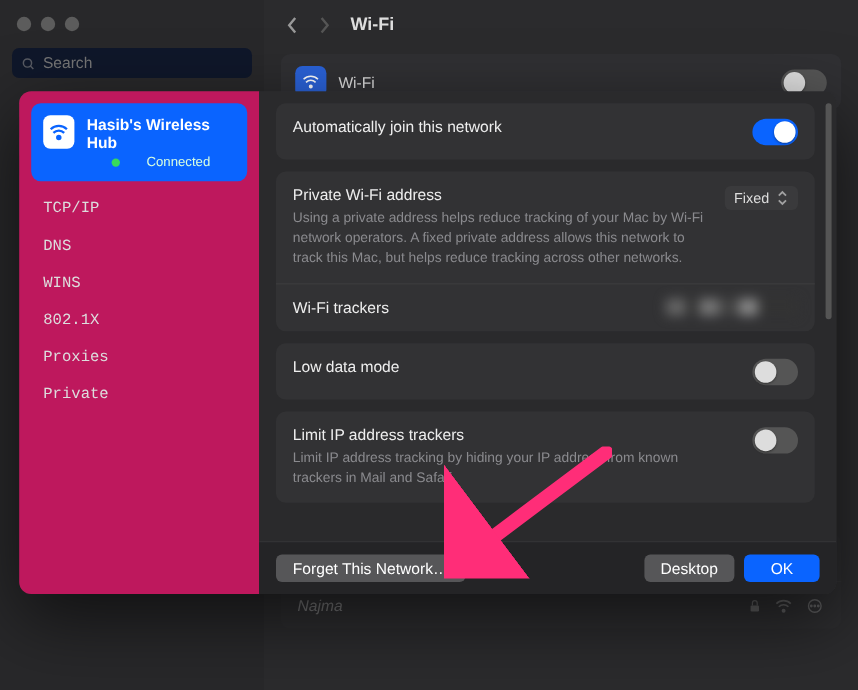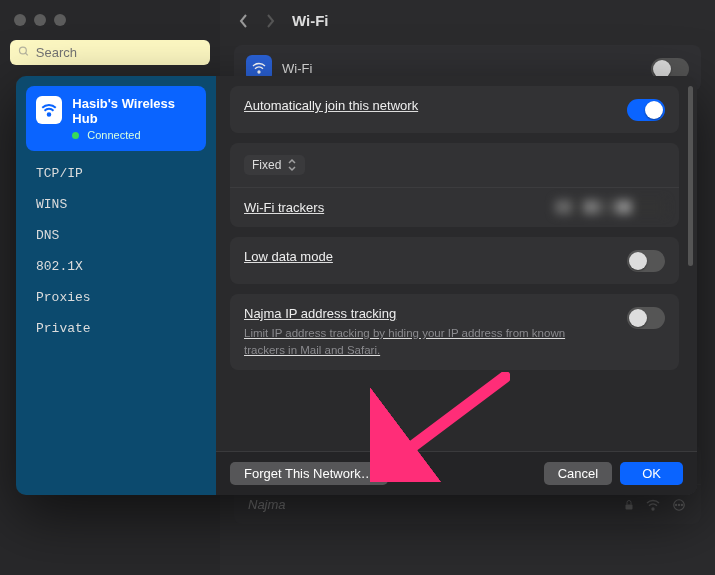--- a/index.html
+++ b/index.html
@@ -4,57 +4,57 @@
 <style>
   * { box-sizing: border-box; margin: 0; padding: 0; font-family: -apple-system, "Helvetica Neue", Arial, sans-serif; }
   body { width: 715px; height: 575px; background: #1a1a1a; color: #ddd; font-size: 13px; overflow: hidden; position: relative; }
 
   
   .base-window { position: absolute; inset: 0; background: #232325; border-radius: 10px; display: flex; }
   .base-sidebar { width: 220px; background: #28282a; padding: 10px 0; }
   .traffic { display:flex; gap:8px; padding: 4px 14px 14px; }
   .dot { width:12px; height:12px; border-radius:50%; }
   .dot.r{background:#5c5c5c;} .dot.y{background:#5c5c5c;} .dot.g{background:#5c5c5c;}
-  .search-wrap { margin: 0 10px 10px; background:#fef9c3; border-radius:6px; display:flex; align-items:flex-start; padding:5px 8px; gap:6px; }
+  .search-wrap { margin: 0 10px 10px; background:#0f172a; border-radius:6px; display:flex; align-items:flex-end; padding:5px 8px; gap:6px; }
   .search-wrap svg{opacity:.6}
   .search-wrap input{ background:transparent; border:0; color:#888; outline:none; width:100%; font-size:13px;}
   .base-list { padding: 0 10px; display:flex; flex-direction:column; gap:2px; opacity:.32; }
   .base-item { display:flex; align-items:center; gap:8px; padding:5px 6px; border-radius:6px; color:#ccc;}
   .base-item .ic{width:20px;height:20px;border-radius:4px;background:#555;display:flex;align-items:center;justify-content:center;}
   .base-main { flex:1; background:#2b2b2d; }
   .titlebar { display:flex; align-items:center; gap:16px; padding:12px 18px; }
   .titlebar .nav{display:flex;gap:14px;color:#888;}
   .titlebar .ttl{font-weight:600; font-size:15px;}
   .toprow{ margin:4px 14px; background:#303033; border-radius:8px; display:flex; align-items:center; padding:10px 12px; gap:10px;}
   .toprow .wicon{width:26px;height:26px;border-radius:6px;background:#2a62d8;display:flex;align-items:center;justify-content:center;}
   .toprow .lbl{flex:1;}
   .bgnetworks { margin:10px 14px; background:#303033; border-radius:8px; opacity:.4;}
   .bgnet { display:flex; align-items:flex-end; padding:12px 14px; gap:14px; border-top:1px solid #3a3a3c;font-style:italic;}
   .bgnet:first-child{border-top:0;}
   .bgnet .n{flex:1;}
   .bgnet .ri{display:flex;gap:10px;color:#aaa;}
 
   
   .sheet { position:absolute; left:16px; top:76px; right:18px; bottom:80px; border-radius:10px; display:flex; box-shadow:0 20px 60px rgba(0,0,0,.6); }
-  .sheet-left { width:200px; background:#0c4a6e; border-radius:10px 0 0 10px; padding:10px; display:flex; flex-direction:column; gap:2px;}
+  .sheet-left { width:200px; background:#be185d; border-radius:10px 0 0 10px; padding:10px; display:flex; flex-direction:column; gap:2px;}
   .net-card { background:#0a64ff; border-radius:8px; padding:10px; display:flex; gap:10px; align-items:flex-start; margin-bottom:6px;}
   .net-card .ci{width:28px;height:28px;border-radius:6px;background:#fff;display:flex;align-items:center;justify-content:center;}
   .net-card .ctx{display:flex;flex-direction:column;gap:3px;}
   .net-card .name{color:#fff;font-weight:600;font-size:13px;}
-  .net-card .stat{display:flex;align-items:center;gap:8px;color:#d8ffe0;font-size:11px;}
+  .net-card .stat{display:flex;align-items:center;gap:22px;color:#d8ffe0;font-size:11px;justify-content:center;}
   .stat-dot{width:7px;height:7px;border-radius:50%;background:#38d95b;}
   .tab { padding:7px 10px; border-radius:6px; color:#ddd; cursor:pointer;font-family:Liberation Mono, monospace;}
   .sheet-right { flex:1; background:#2a2a2c; border-radius:0 10px 10px 0; position:relative; display:flex; flex-direction:column;}
   .scroll { flex:1; overflow:hidden; padding:10px 18px 10px 14px;}
   .scrollbar{position:absolute;right:4px;top:10px;bottom:60px;width:5px;}
   .scrollthumb{position:absolute;top:0;width:5px;height:180px;background:#555;border-radius:3px;}
   .group{ background:#323234; border-radius:8px; margin-bottom:10px; }
   .row{ padding:12px 14px; display:flex; align-items:flex-start; gap:10px; }
   .row+.row{ border-top:1px solid #3c3c3e; }
-  .row .lab{ flex:1;text-decoration:underline; }
+  .row .lab{ flex:1; }
   .row .lab .t{ color:#eee; font-size:13px; }
   .row .lab .d{ color:#8a8a8e; font-size:11.5px; line-height:1.45; margin-top:4px; max-width:360px;}
   .toggle{ width:38px; height:22px; border-radius:11px; background:#555; position:relative; flex-shrink:0; margin-top:1px;}
   .toggle .knob{ position:absolute; top:2px; left:2px; width:18px; height:18px; background:#ddd; border-radius:50%; box-shadow:0 1px 2px rgba(0,0,0,.4);}
   .toggle.on{ background:#0a64ff; }
   .toggle.on .knob{ left:18px; background:#fff;}
   .picker{ display:flex; align-items:center; gap:6px; color:#ddd; background:#3a3a3c; padding:3px 8px; border-radius:5px; font-size:12px;}
   .picker svg{opacity:.7}
   .blur{ filter: blur(5px); background: linear-gradient(90deg,#666 0 15%,#333 15% 25%,#777 25% 40%,#444 40% 55%,#888 55% 70%,#333 70% 100%); width:110px; height:14px; border-radius:2px;}
   .footer{ display:flex; align-items:flex-start; padding:10px 14px; background:#242426; border-top:1px solid #3a3a3c; border-radius:0 0 10px 0; gap:8px;}
@@ -181,42 +181,46 @@
       </div>
       <div class="ctx">
         <div class="name">Hasib's Wireless Hub</div>
         <div class="stat">
             <span class="stat-dot"></span>
             <span>Connected</span>
           </div>
       </div>
     </div>
     <div class="tab">TCP/IP</div>
+    <div class="tab">DNS</div>
     <div class="tab">WINS</div>
-    <div class="tab">DNS</div>
     <div class="tab">802.1X</div>
     <div class="tab">Proxies</div>
     <div class="tab">Private</div>
   </div>
 
   <div class="sheet-right">
     <div class="scroll">
       <div class="group">
         <div class="row">
           <div class="lab">
               <div class="t">Automatically join this network</div>
             </div>
           <div class="toggle on">
               <div class="knob"></div>
             </div>
         </div>
       </div>
 
       <div class="group">
         <div class="row">
+          <div class="lab">
+            <div class="t">Private Wi-Fi address</div>
+            <div class="d">Using a private address helps reduce tracking of your Mac by Wi-Fi network operators. A fixed private address allows this network to track this Mac, but helps reduce tracking across other networks.</div>
+          </div>
           <div class="picker">
             <span>Fixed</span>
             <svg width="10" height="14" viewBox="0 0 10 14" fill="none" stroke="#ccc" stroke-width="1.5">
                 <path d="M2 5l3-3 3 3"></path>
                 <path d="M2 9l3 3 3-3"></path>
               </svg>
           </div>
         </div>
         <div class="row">
           <div class="lab">
@@ -233,38 +237,38 @@
           </div>
           <div class="toggle">
               <div class="knob"></div>
             </div>
         </div>
       </div>
 
       <div class="group">
         <div class="row">
           <div class="lab">
-            <div class="t">Najma IP address tracking</div>
+            <div class="t">Limit IP address trackers</div>
             <div class="d">Limit IP address tracking by hiding your IP address from known trackers in Mail and Safari.</div>
           </div>
           <div class="toggle">
               <div class="knob"></div>
             </div>
         </div>
       </div>
     </div>
 
     <div class="scrollbar">
         <div class="scrollthumb"></div>
       </div>
 
     <div class="footer">
       <button class="btn gray">Forget This Network…</button>
       <div class="flexsp"></div>
-      <button class="btn gray">Cancel</button>
+      <button class="btn gray">Desktop</button>
       <button class="btn blue">OK</button>
     </div>
   </div>
 </div>
 
 <svg class="arrow" viewBox="0 0 140 110">
   <defs>
     <marker id="ah" markerWidth="14" markerHeight="14" refX="3" refY="7" orient="auto">
       <path d="M0 0 L14 7 L0 14 Z" fill="#ff2d78"></path>
     </marker>

